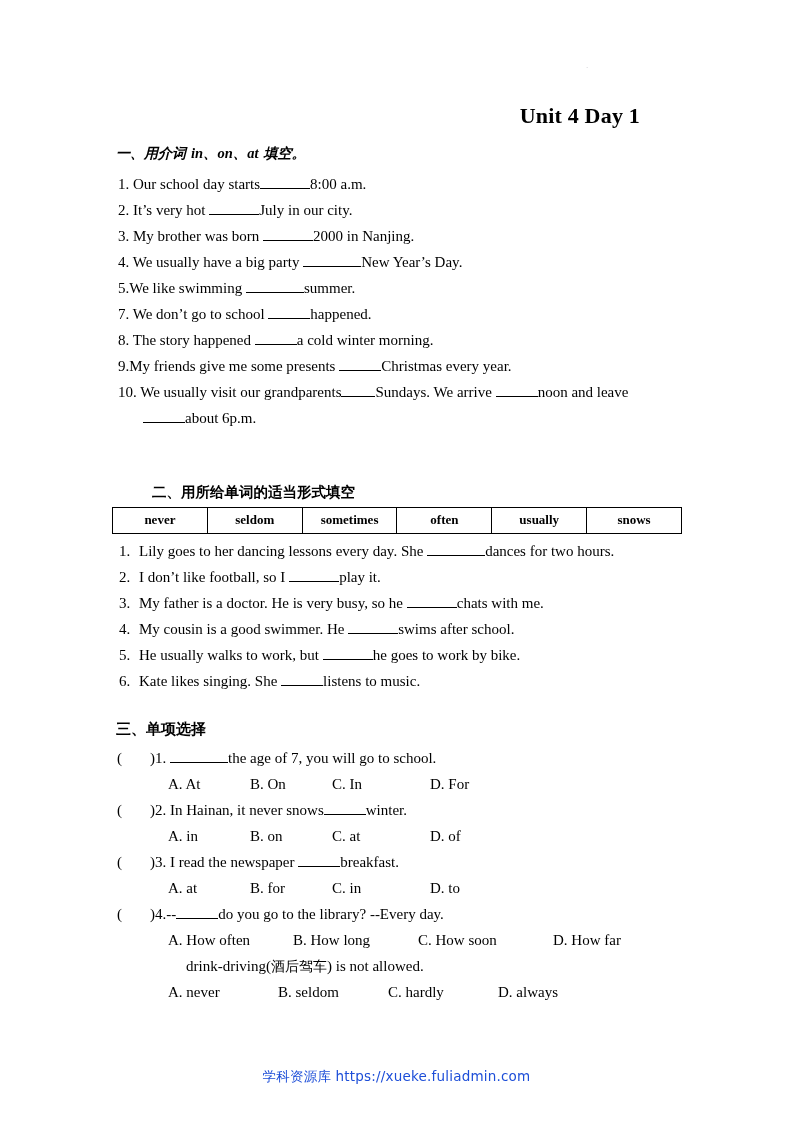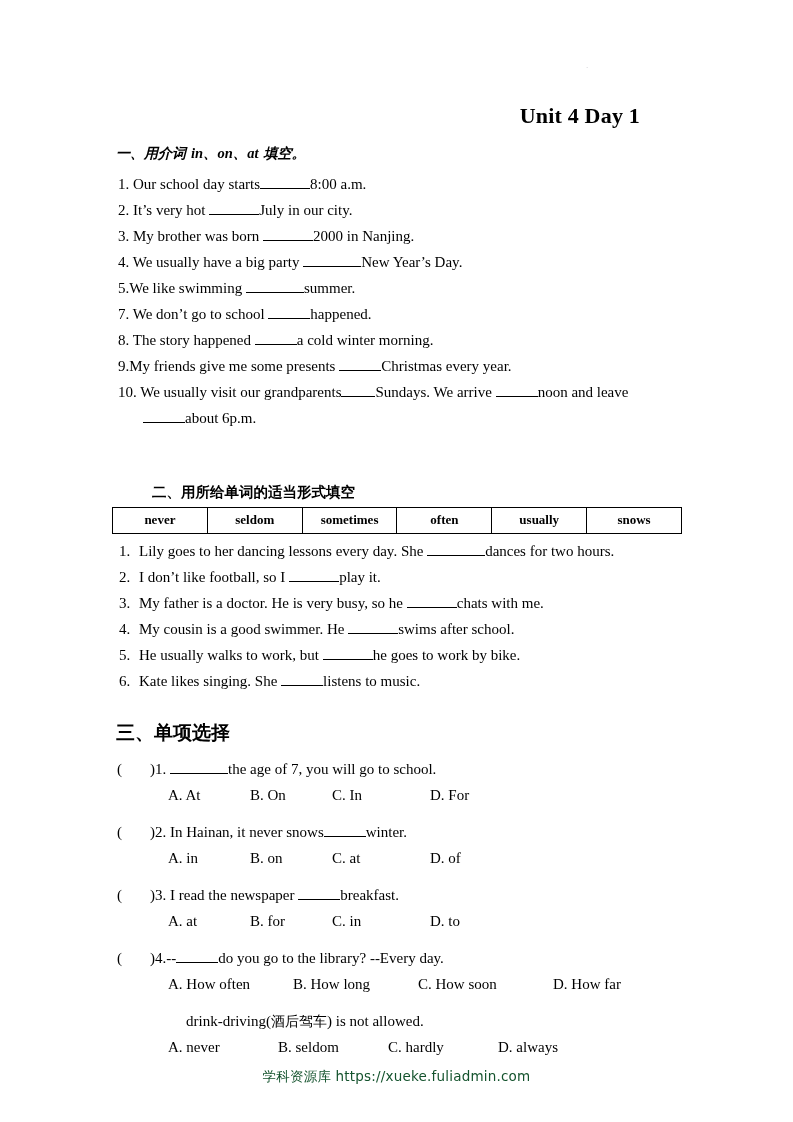--- a/index.html
+++ b/index.html
@@ -136,33 +136,32 @@
     position: absolute;
     left: 0;
     top: 0;
   }
 
   
   .sec3-head {
     position: absolute;
     left: 116px;
     top: 720px;
-    font-size: 19px;
+    font-size: 15px;
     font-weight: bold;
     font-family: "DejaVu Sans", "Liberation Sans", sans-serif;
   }
   .qlist3 {
     position: absolute;
     left: 117px;
     top: 745px;
     width: 568px;
   }
   .mcq {
     position: relative;
-    margin-top: 11px;
   }
   .mcq .stem {
     font-size: 15px;
     line-height: 26px;
     white-space: nowrap;
   }
   .mcq .stem .paren {
     display: inline-block;
     width: 33px;
   }
@@ -202,21 +201,21 @@
   .cnsp { letter-spacing: 2px; }
 
   
   .watermark {
     position: absolute;
     left: 0;
     top: 1068px;
     width: 793px;
     text-align: center;
     font-size: 13.5px;
-    color: #14532d;
+    color: #1d4ed8;
     font-family: "DejaVu Sans", "Liberation Sans", sans-serif;
     letter-spacing: 0.2px;
   }
 </style>
 </head>
 <body>
 
 <div class="page">
 
   <div class="speck">.</div>

